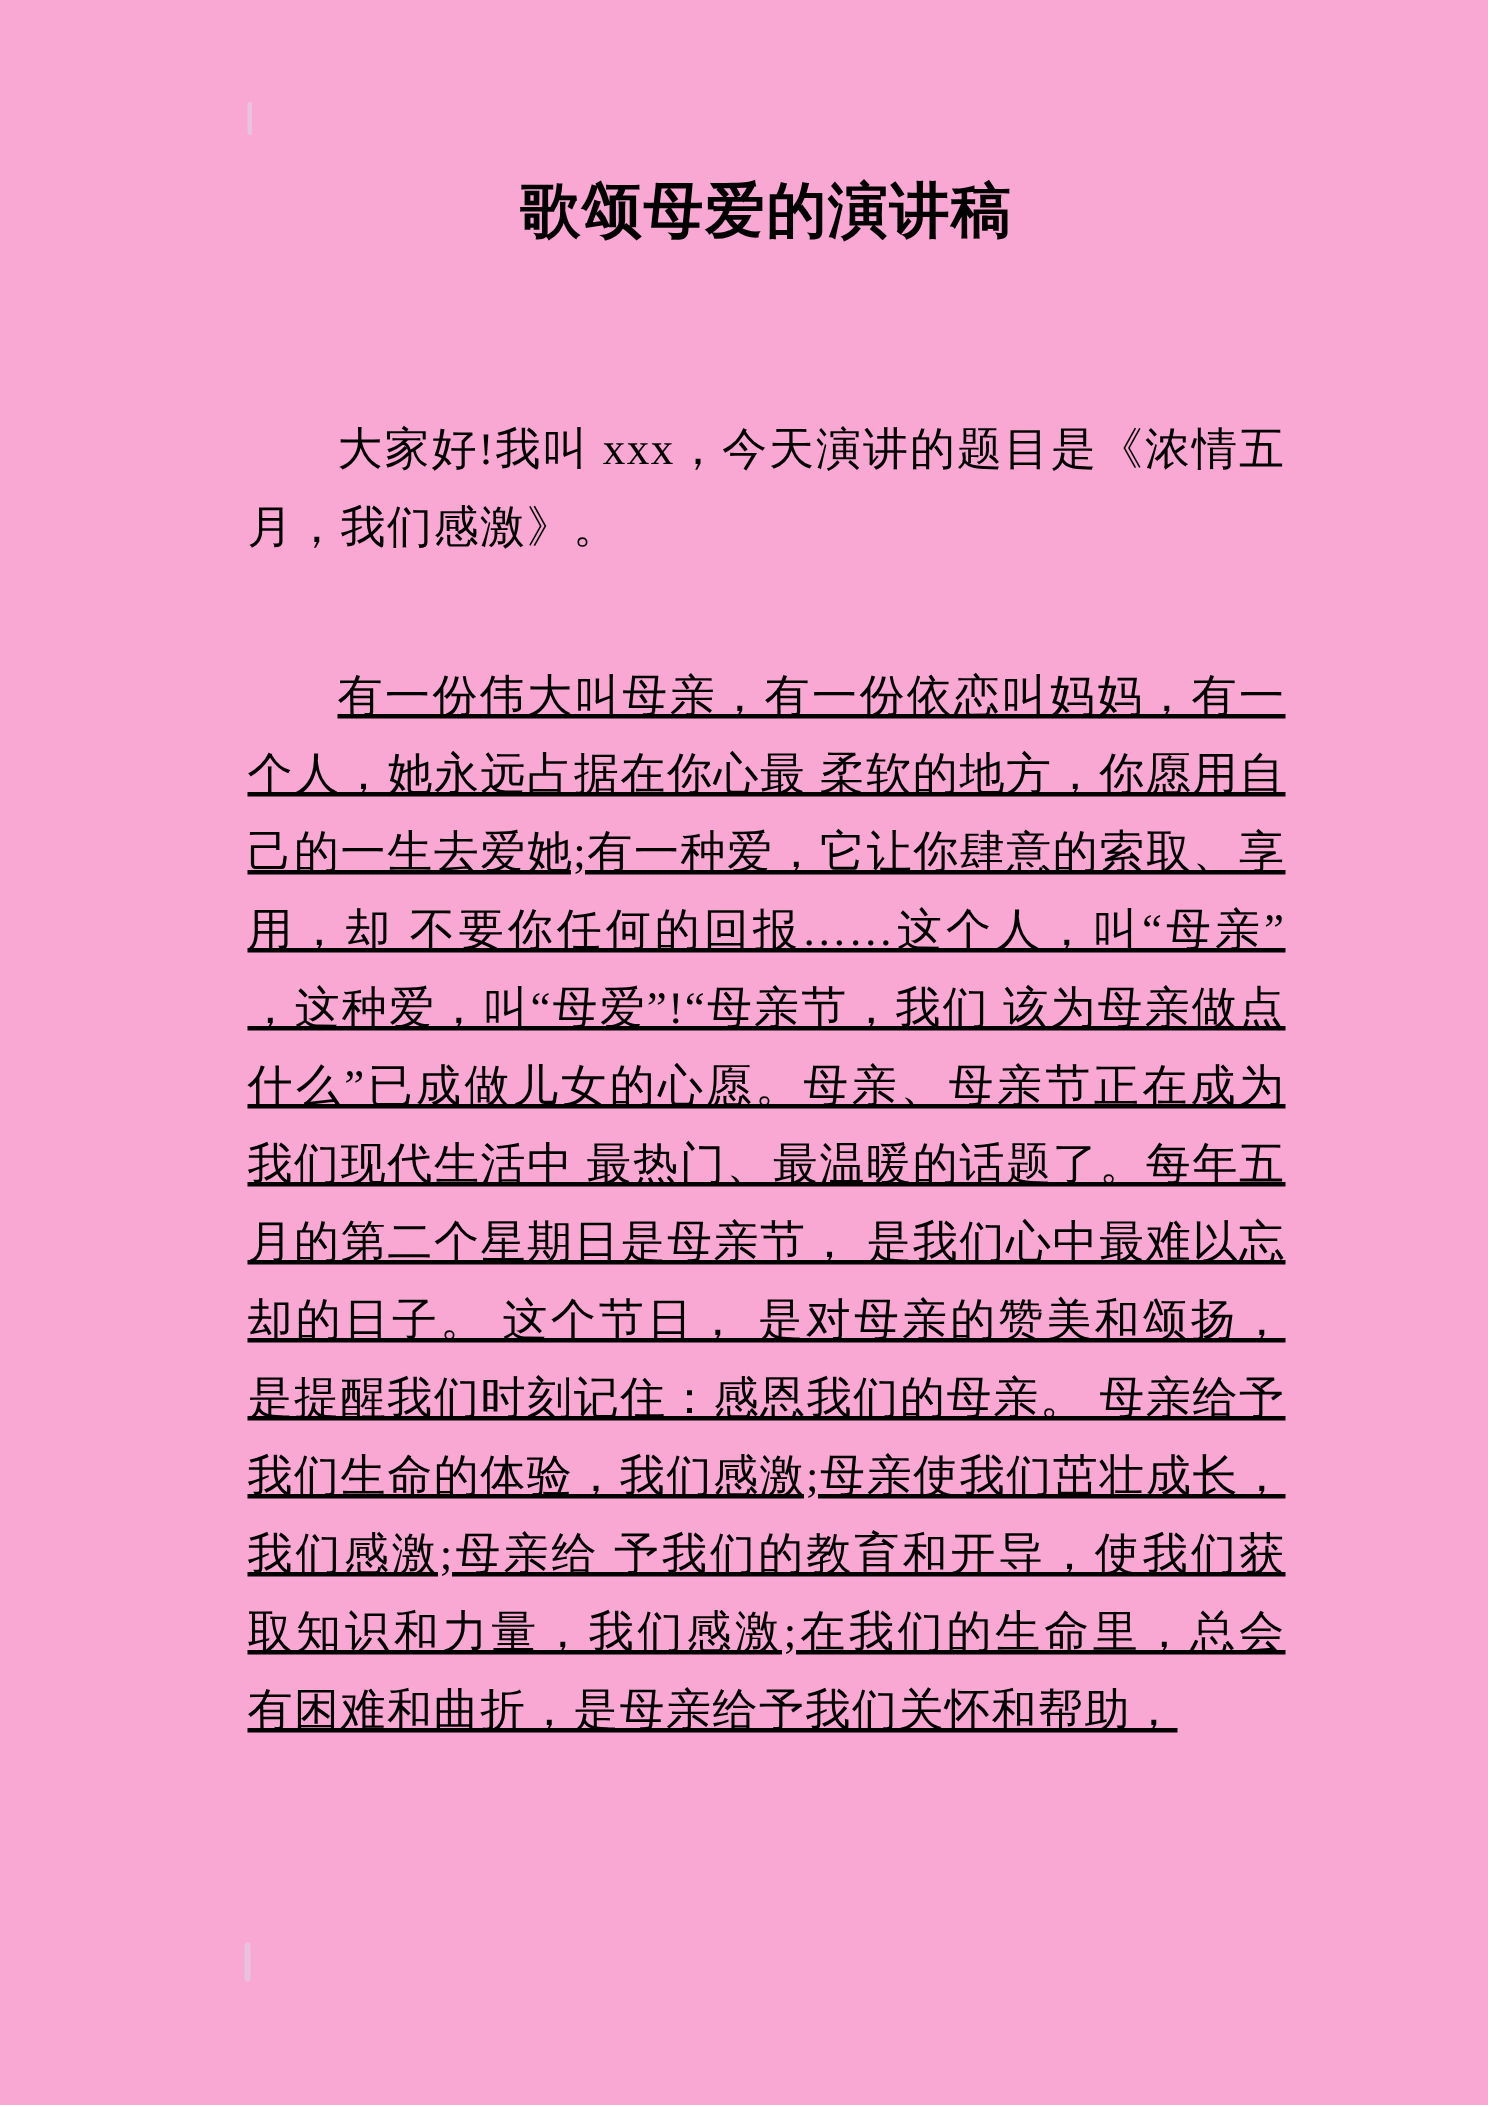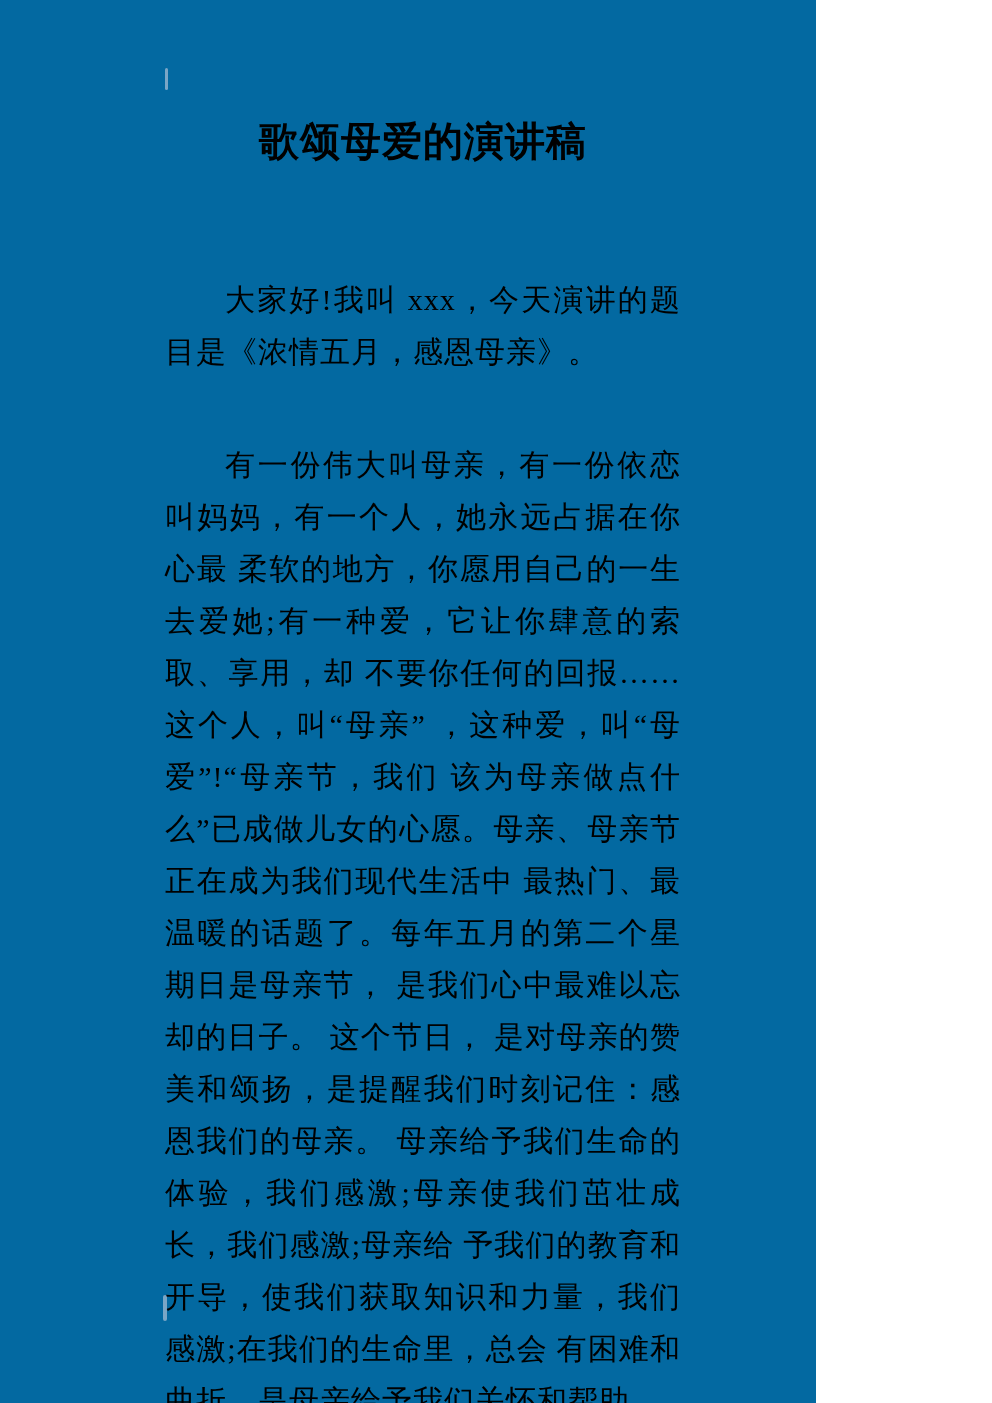--- a/index.html
+++ b/index.html
@@ -7,23 +7,23 @@
     padding: 0;
   }
   body {
     width: 992px;
     height: 1403px;
     background: #ffffff;
     overflow: hidden;
   }
   .page {
     position: relative;
-    width: 816px;
+    width: 992px;
     height: 1403px;
-    background: #0369a1;
+    background: #f9a8d4;
     box-sizing: border-box;
     padding: 0 135px 0 165px; 
     color: #000000;
   }
   .doc-title {
     font-family: "DejaVu Sans", "Liberation Sans", sans-serif;
     font-weight: bold;
     font-size: 40px;
     line-height: 46px;
     letter-spacing: 1px;
@@ -39,40 +39,40 @@
     line-height: 52px;
     letter-spacing: 1px;
     text-align: justify;
     text-justify: inter-ideograph;
     text-indent: 2em;
     margin: 0;
     color: #000000;
   }
   .para-salutation { margin-bottom: 53px; }
   .para-intro      { margin-bottom: 61px; }
-  .para-body       { margin-bottom: 0; }
+  .para-body       { margin-bottom: 0; text-decoration: underline; }
   
   .smudge {
     position: absolute;
     background: #dcd8e6;
     opacity: 0.55;
     border-radius: 2px;
   }
   .smudge-top    { left: 165px; top: 68px;   width: 3px; height: 22px; }
   .smudge-bottom { left: 163px; top: 1295px; width: 4px; height: 26px; }
 </style>
 </head>
 <body>
 
 <div class="page">
 
   <div class="smudge smudge-top"></div>
 
   <h1 class="doc-title">歌颂母爱的演讲稿</h1>
 
 
-  <p class="para para-intro">大家好!我叫 xxx，今天演讲的题目是《浓情五月，感恩母亲》。</p>
+  <p class="para para-intro">大家好!我叫 xxx，今天演讲的题目是《浓情五月，我们感激》。</p>
 
   <p class="para para-body">有一份伟大叫母亲，有一份依恋叫妈妈，有一个人，她永远占据在你心最 柔软的地方，你愿用自己的一生去爱她;有一种爱，它让你肆意的索取、享用，却 不要你任何的回报……这个人，叫“母亲” ，这种爱，叫“母爱”!“母亲节，我们 该为母亲做点什么”已成做儿女的心愿。母亲、母亲节正在成为我们现代生活中 最热门、最温暖的话题了。每年五月的第二个星期日是母亲节， 是我们心中最难以忘却的日子。 这个节日， 是对母亲的赞美和颂扬，是提醒我们时刻记住：感恩我们的母亲。 母亲给予我们生命的体验，我们感激;母亲使我们茁壮成长，我们感激;母亲给 予我们的教育和开导，使我们获取知识和力量，我们感激;在我们的生命里，总会 有困难和曲折，是母亲给予我们关怀和帮助，</p>
 
   <div class="smudge smudge-bottom"></div>
 
 </div>
 
 </body></html>

